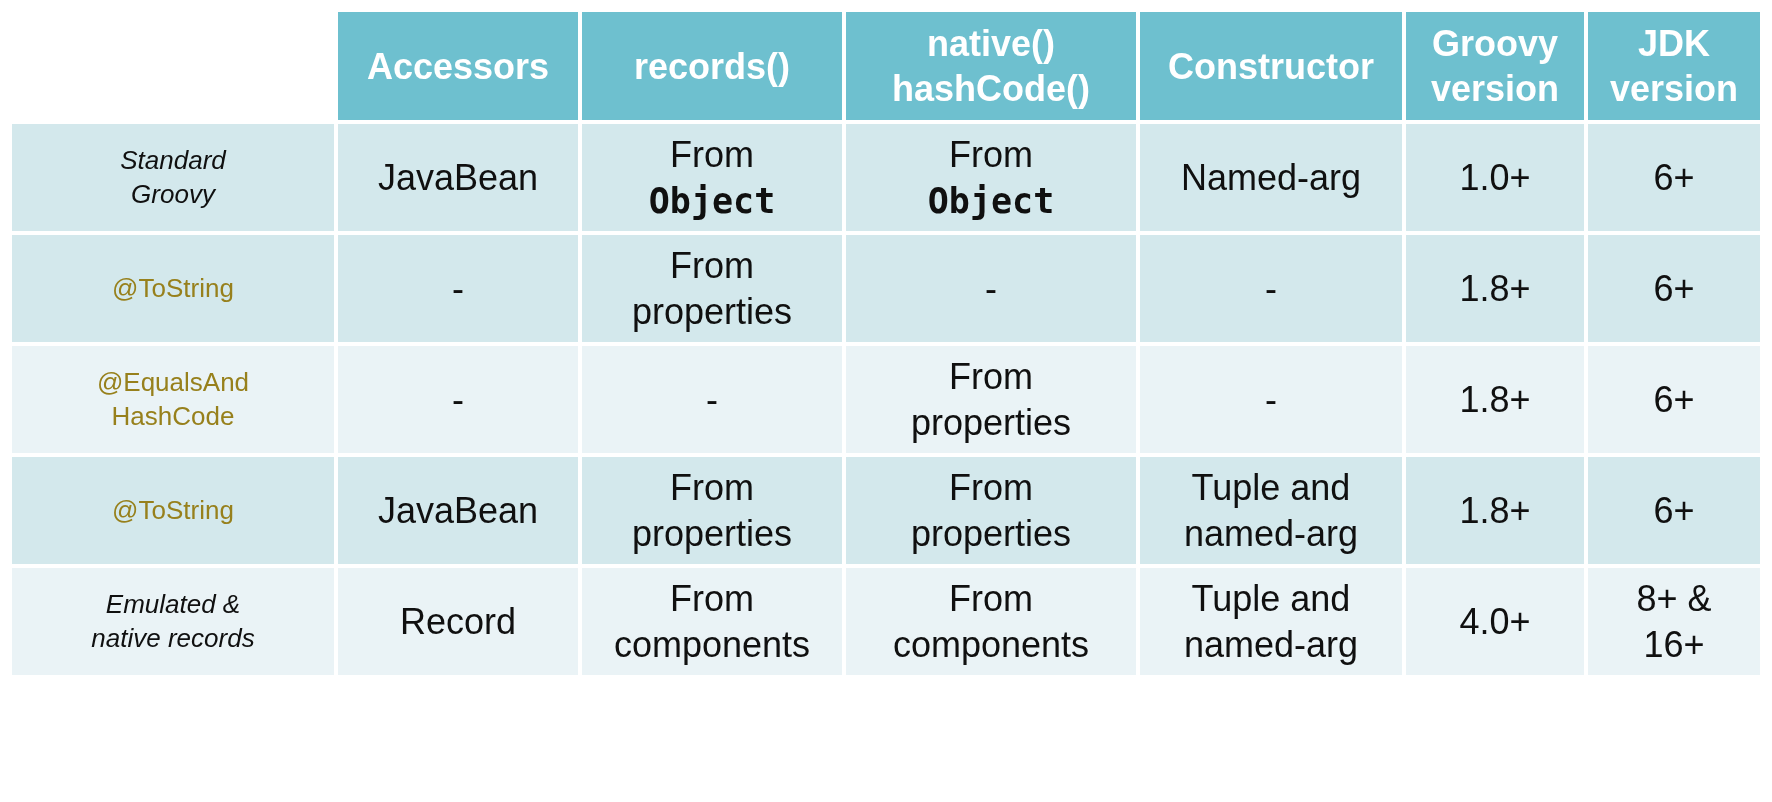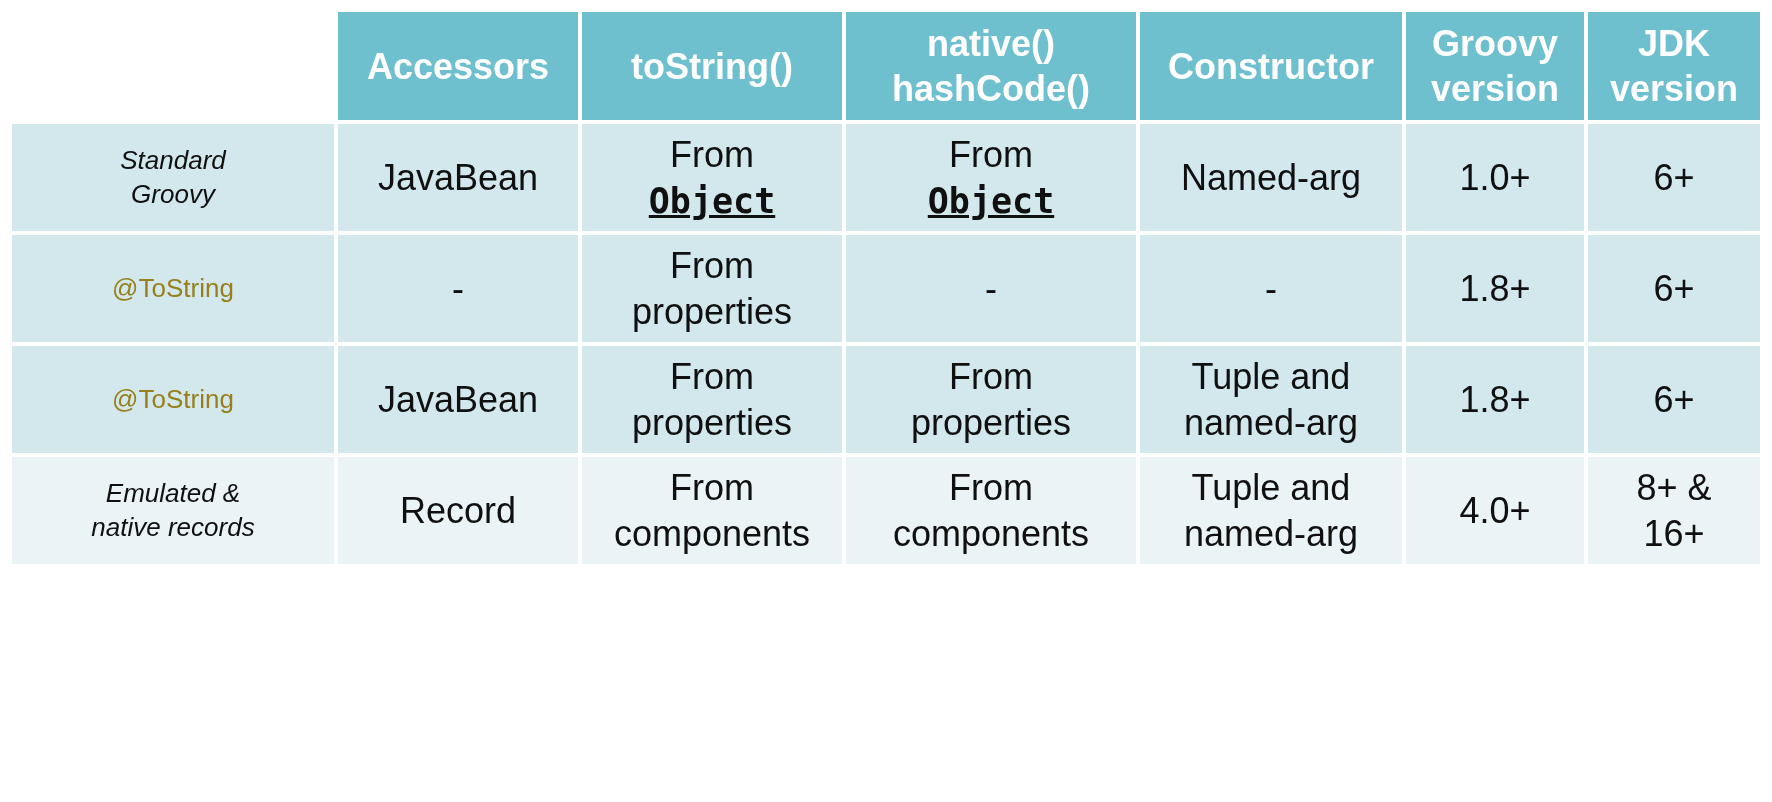--- a/index.html
+++ b/index.html
@@ -55,42 +55,41 @@
   }
   tr.dark  td { background: var(--row-dark); }
   tr.light td { background: var(--row-light); }
   td.row-label { font-size: 26px; }
   td.row-label.italic { font-style: italic; }
   td.row-label.annotation { color: var(--annotation-fg); }
   .code, span.code {
     font-family: "DejaVu Sans Mono", monospace;
     font-weight: bold;
     font-size: 35px;
-    text-decoration: underline;
   }
 </style>
 </head>
 <body>
 
 <div class="page">
   <table class="cmp">
     <colgroup>
       <col style="width:322px">
       <col style="width:240px">
       <col style="width:260px">
       <col style="width:290px">
       <col style="width:262px">
       <col style="width:178px">
       <col style="width:172px">
     </colgroup>
     <thead>
       <tr>
         <th class="corner"></th>
         <th>Accessors</th>
-        <th>toString()</th>
+        <th>records()</th>
         <th>native()
 hashCode()</th>
         <th>Constructor</th>
         <th>Groovy
 version</th>
         <th>JDK
 version</th>
       </tr>
     </thead>
     <tbody>
@@ -105,20 +104,31 @@
         <td class="mono-scan">Named-arg</td>
         <td class="mono-scan">1.0+</td>
         <td class="mono-scan">6+</td>
       </tr>
       <tr class="dark">
         <td class="row-label annotation">@ToString</td>
         <td class="mono-scan">-</td>
         <td class="mono-scan">From
 properties</td>
         <td class="mono-scan">-</td>
+        <td class="mono-scan">-</td>
+        <td class="mono-scan">1.8+</td>
+        <td class="mono-scan">6+</td>
+      </tr>
+      <tr class="light">
+        <td class="row-label annotation">@EqualsAnd
+HashCode</td>
+        <td class="mono-scan">-</td>
+        <td class="mono-scan">-</td>
+        <td class="mono-scan">From
+properties</td>
         <td class="mono-scan">-</td>
         <td class="mono-scan">1.8+</td>
         <td class="mono-scan">6+</td>
       </tr>
       <tr class="dark">
         <td class="row-label annotation">@ToString</td>
         <td class="mono-scan">JavaBean</td>
         <td class="mono-scan">From
 properties</td>
         <td class="mono-scan">From

